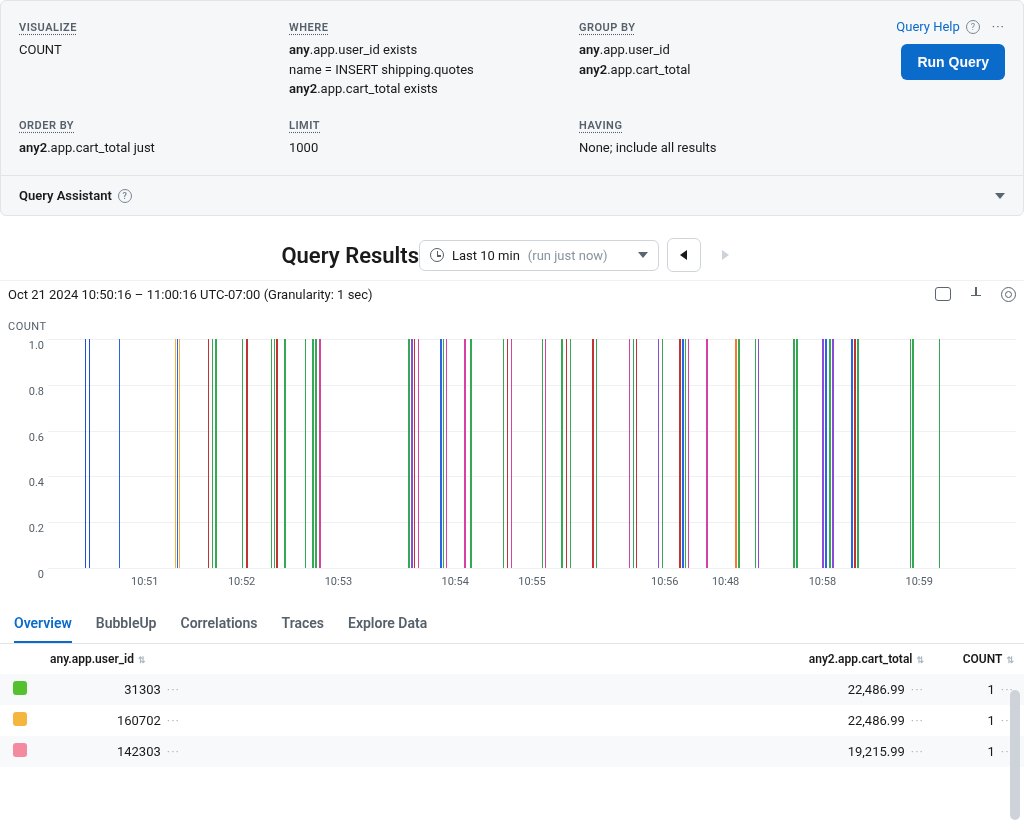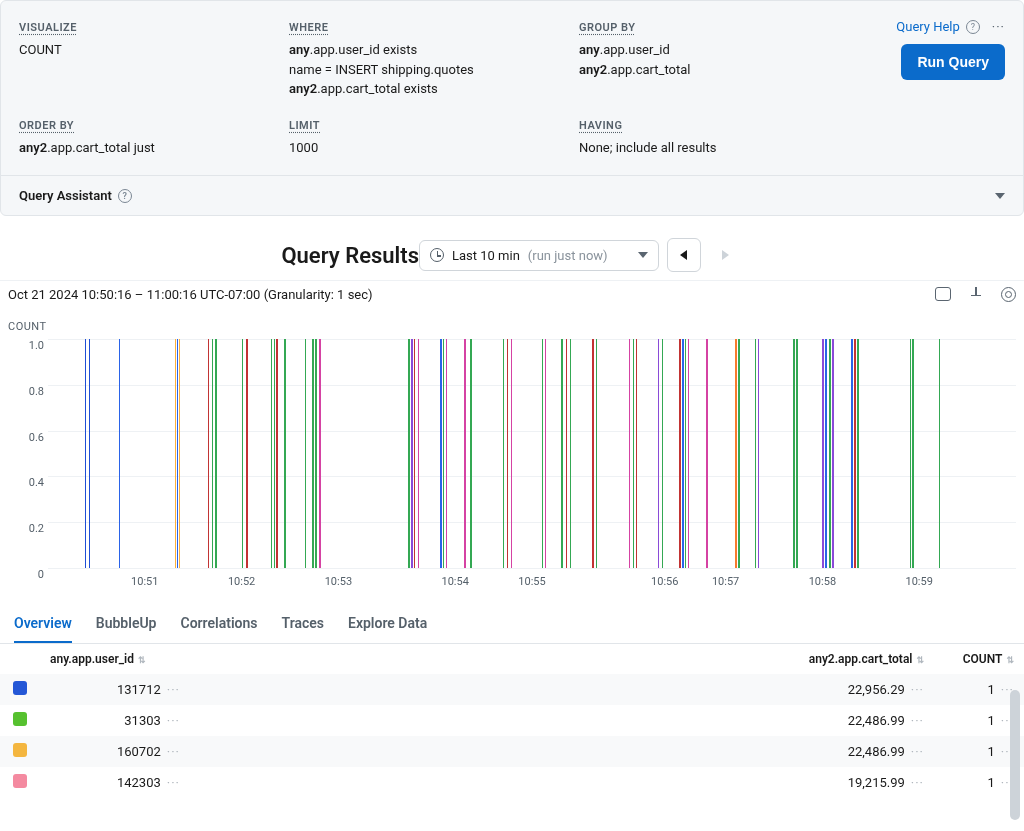--- a/index.html
+++ b/index.html
@@ -338,21 +338,21 @@
       <div class="spike" style="left: 89.3%; height: 100%; background: rgb(52, 168, 83);"></div>
       <div class="spike" style="left: 92%; height: 100%; background: rgb(52, 168, 83);"></div>
     </div>
   <div class="x-axis" id="xaxis">
       <div class="x-tick" style="left: 10%;">10:51</div>
       <div class="x-tick" style="left: 20%;">10:52</div>
       <div class="x-tick" style="left: 30%;">10:53</div>
       <div class="x-tick" style="left: 40%; margin-left: 20px;">10:54</div>
       <div class="x-tick" style="left: 50%;">10:55</div>
       <div class="x-tick" style="left: 60%; margin-left: 36px;">10:56</div>
-      <div class="x-tick" style="left: 70%;">10:57</div>
+      <div class="x-tick" style="left: 70%;">10:48</div>
       <div class="x-tick" style="left: 80%;">10:58</div>
       <div class="x-tick" style="left: 90%;">10:59</div>
     </div>
 </div>
 
 <div class="tabs" id="tabs">
     <div class="tab active">Overview</div>
     <div class="tab">BubbleUp</div>
     <div class="tab">Correlations</div>
     <div class="tab">Traces</div>
@@ -362,26 +362,20 @@
 <table class="table">
   <thead>
     <tr>
       <th></th>
       <th class="user"><span>any.app.user_id</span><span class="sort-ic">⇅</span></th>
       <th><span>any2.app.cart_total</span><span class="sort-ic">⇅</span></th>
       <th><span>COUNT</span><span class="sort-ic">⇅</span></th>
     </tr>
   </thead>
   <tbody id="tbody">
-      <tr class="data-row">
-        <td style="text-align:center"><span class="swatch" style="background:#2457d6"></span></td>
-        <td style="width:150px">131712<span class="row-more">···</span></td>
-        <td>22,956.29<span class="row-more">···</span></td>
-        <td style="width:90px">1<span class="row-more">···</span></td>
-      </tr>
       <tr class="data-row">
         <td style="text-align:center"><span class="swatch" style="background:#56c12f"></span></td>
         <td style="width:150px">31303<span class="row-more">···</span></td>
         <td>22,486.99<span class="row-more">···</span></td>
         <td style="width:90px">1<span class="row-more">···</span></td>
       </tr>
       <tr class="data-row">
         <td style="text-align:center"><span class="swatch" style="background:#f4b63f"></span></td>
         <td style="width:150px">160702<span class="row-more">···</span></td>
         <td>22,486.99<span class="row-more">···</span></td>

